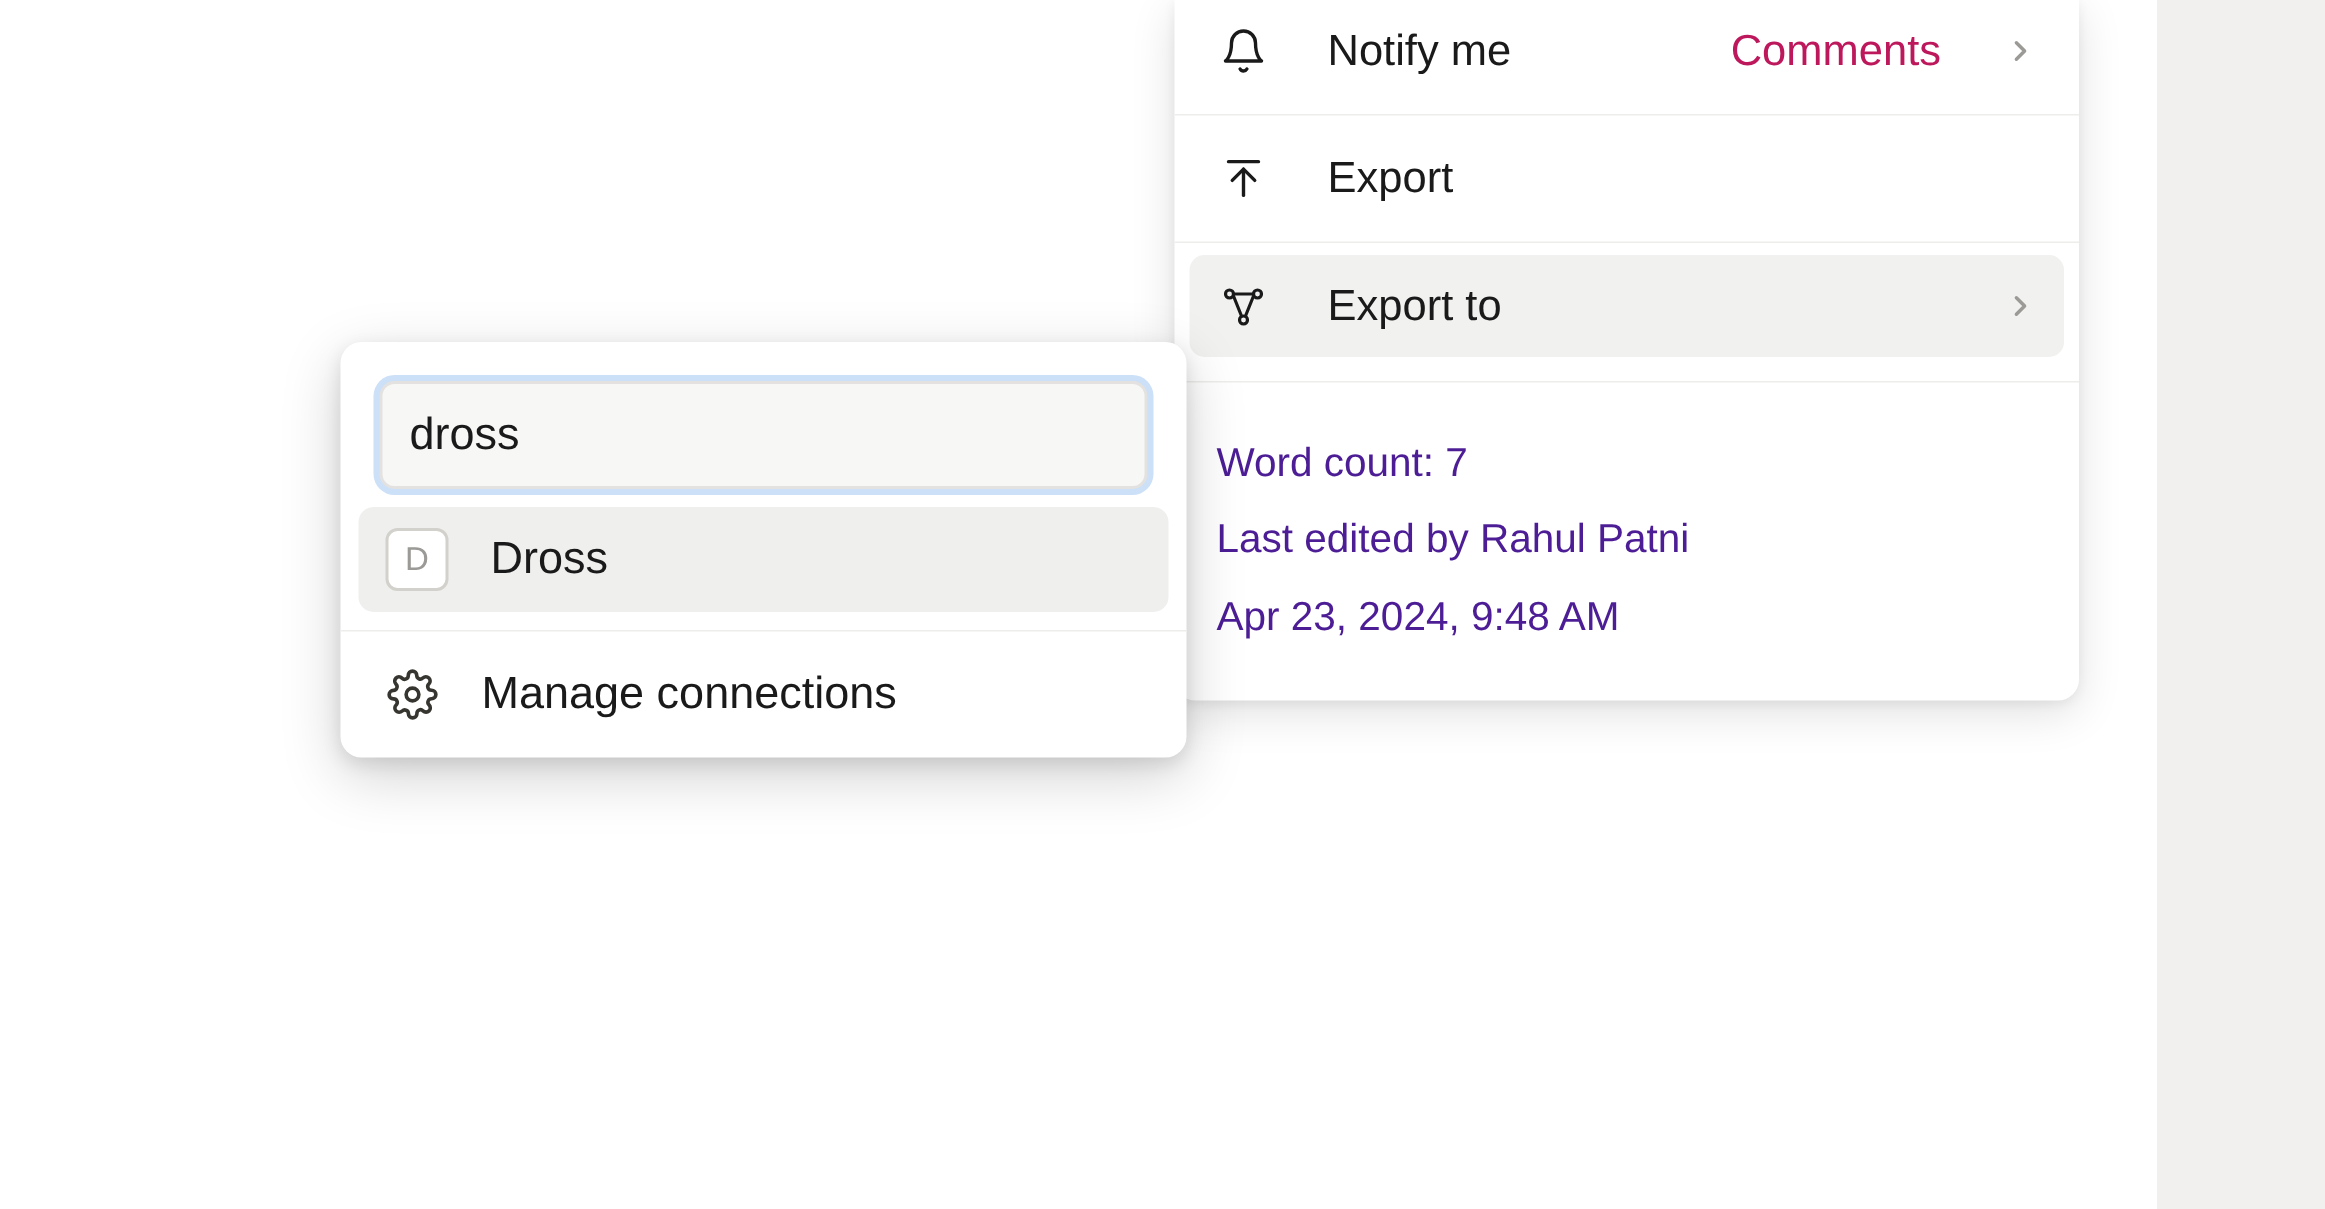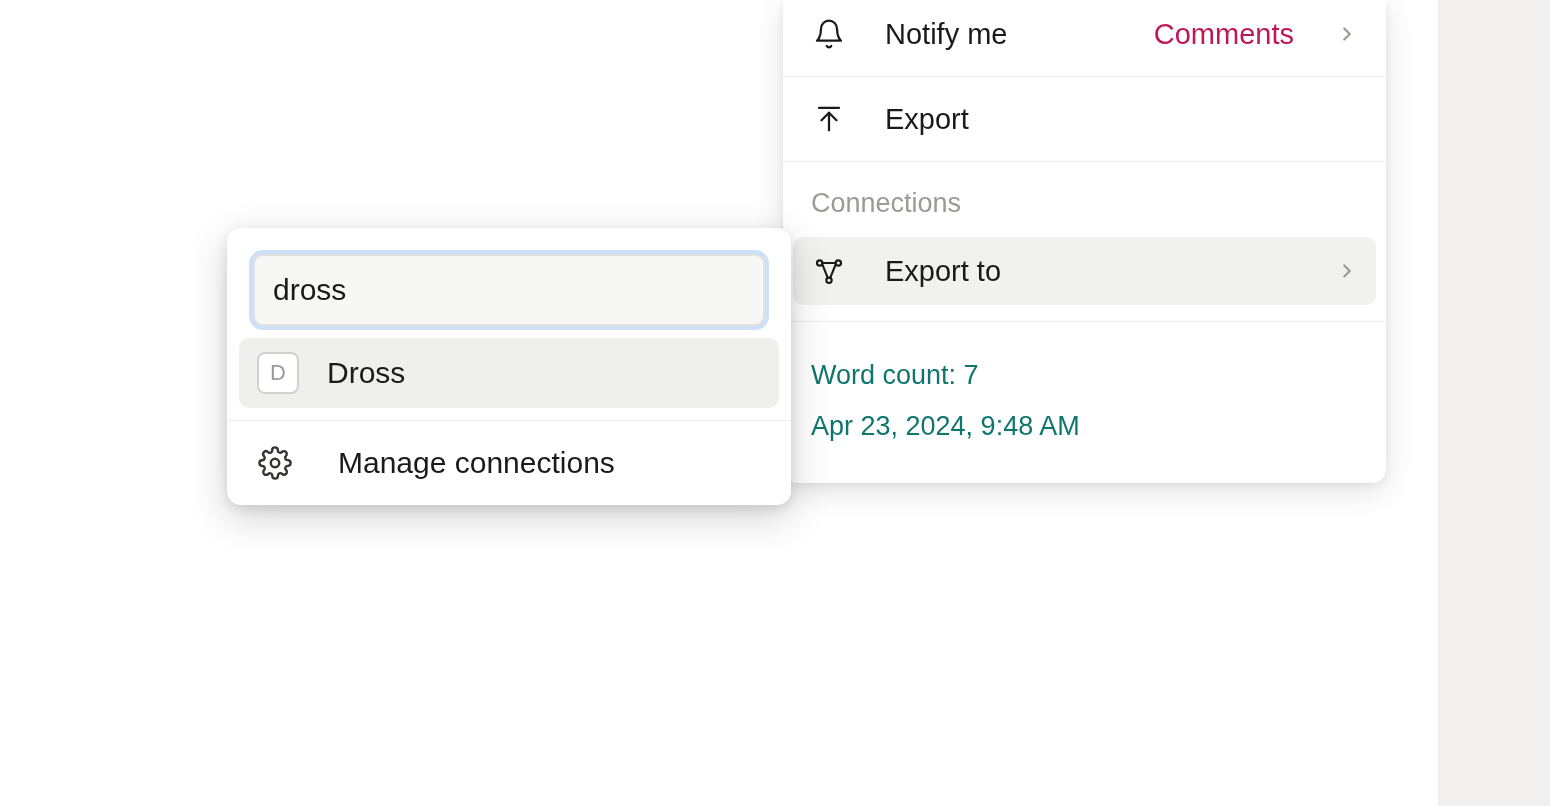--- a/index.html
+++ b/index.html
@@ -88,21 +88,21 @@
     
     .section-header {
       padding: 18px 28px 10px 28px;
       font-size: 27px;
       color: #9b9a97;
       font-weight: 450;
     }
     
     .footer-info {
       padding: 20px 28px 30px 28px;
-      color: #0f766e;
+      color: #4c1d95;
       font-size: 27px;
       line-height: 1.9;
       font-weight: 400;
     }
     
     
     .search-popover {
       position: absolute;
       left: 227px;
       top: 228px;
@@ -164,21 +164,21 @@
     
     .popover-divider {
       height: 1px;
       background: #ededec;
     }
     
     .manage-row {
       display: flex;
       align-items: center;
       padding: 24px 30px;
-      gap: 45px;
+      gap: 28px;
       cursor: pointer;
     }
     
     .manage-row .icon-wrap {
       width: 36px;
       height: 36px;
       display: flex;
       align-items: center;
       justify-content: center;
     }
@@ -225,21 +225,20 @@
         <line x1="12" y1="21" x2="12" y2="7"></line>
         <polyline points="6 13 12 7 18 13"></polyline>
         <line x1="4" y1="3" x2="20" y2="3"></line>
       </svg>
     </span>
     <span class="label">Export</span>
   </div>
 
   <div class="divider"></div>
 
-  <div class="section-header">Connections</div>
 
   <div class="menu-item highlighted">
     <span class="icon-wrap">
       <svg width="32" height="32" viewBox="0 0 24 24" fill="none" stroke="currentColor" stroke-width="1.6" stroke-linecap="round" stroke-linejoin="round">
         <circle cx="5" cy="6" r="2"></circle>
         <circle cx="19" cy="6" r="2"></circle>
         <circle cx="12" cy="19" r="2"></circle>
         <path d="M7 7l4 10M17 7l-4 10M7 6h10"></path>
       </svg>
     </span>
@@ -250,20 +249,23 @@
       </svg>
     </span>
   </div>
 
   <div class="divider" style="margin-top:16px"></div>
 
   <div class="footer-info">
     <div>
       <span>Word count: </span><span>7</span>
     </div>
+    <div>
+      <span>Last edited by </span><span>Rahul Patni</span>
+    </div>
     <div>Apr 23, 2024, 9:48 AM</div>
   </div>
 </div>
 
 <div class="search-popover">
   <div class="search-input-wrap">
     <input class="search-input" type="text" value="dross" style="">
   </div>
 
   <div class="search-result">

